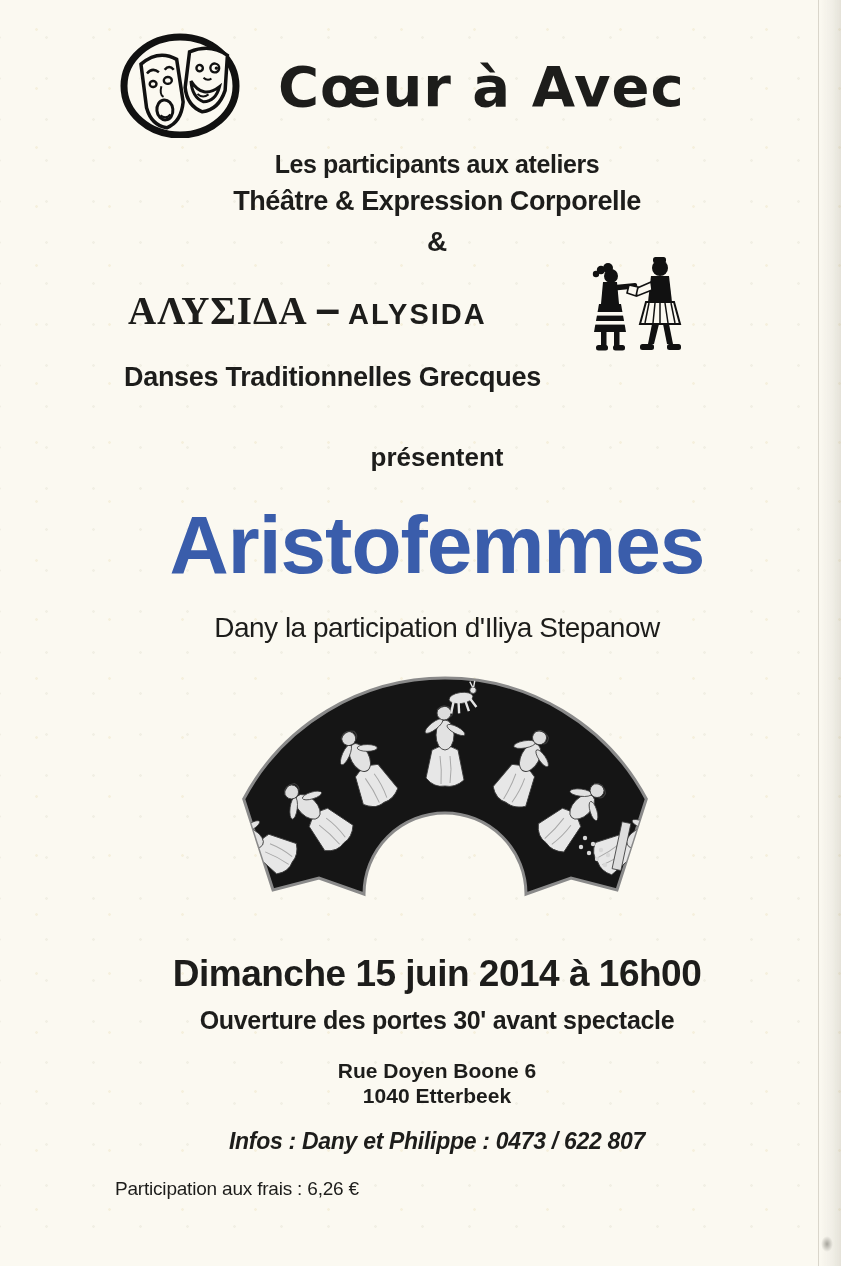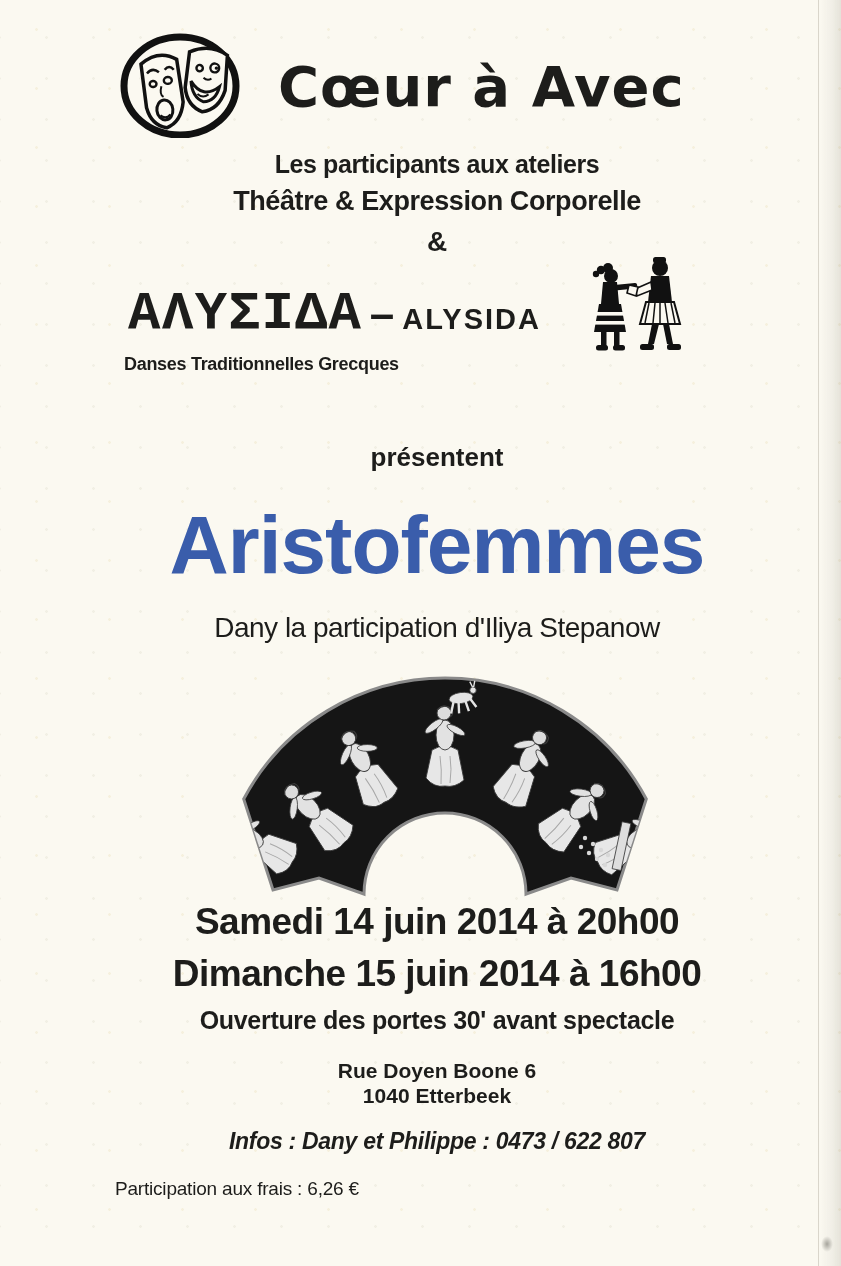--- a/index.html
+++ b/index.html
@@ -53,29 +53,29 @@
   }
 
   .sub1 { top: 150px; font-size: 25px; font-weight: 700; letter-spacing: -0.4px; }
   .sub2 { top: 186px; font-size: 27px; font-weight: 700; letter-spacing: -0.4px; }
   .amp  { top: 226px; font-size: 28px; font-weight: 700; }
 
   .greek-title {
     position: absolute; left: 128px; top: 284px;
     white-space: nowrap; font-weight: 700;
   }
-  .greek-title .greek { font-family: Liberation Mono, monospace; font-size: 54px; letter-spacing: 1px; }
+  .greek-title .greek { font-family: Liberation Serif, serif; font-size: 39px; letter-spacing: 1px; }
   .greek-title .dash  { font-size: 44px; padding: 0 8px; }
   .greek-title .latin { font-size: 29px; letter-spacing: 2px; }
 
   .dancers { position: absolute; left: 572px; top: 256px; }
 
   .danses {
-    position: absolute; left: 124px; top: 354px;
-    font-size: 18px; font-weight: 700; letter-spacing: -0.3px; white-space: nowrap;
+    position: absolute; left: 124px; top: 362px;
+    font-size: 27px; font-weight: 700; letter-spacing: -0.3px; white-space: nowrap;
   }
 
   .presents { top: 442px; font-size: 26px; font-weight: 700; }
 
   .show-title {
     top: 498px;
     font-size: 82px; font-weight: 700; letter-spacing: -1px;
     color: var(--title-blue);
   }
 
@@ -235,21 +235,20 @@
           <circle cx="364" cy="205" r="2.2"></circle>
             <circle cx="372" cy="211" r="2.2"></circle>
           <circle cx="348" cy="193" r="2.2"></circle>
             <circle cx="375" cy="201" r="2.2"></circle>
         </g>
         <rect x="384" y="168" width="9" height="48" fill="#dedede" stroke="#3a3a3a" stroke-width="0.8" transform="rotate(12 388 192)"></rect>
       </g>
     </svg>
   </div>
 
-  <p class="centered date1">Samedi 14 juin 2014 à 20h00</p>
   <p class="centered date2">Dimanche 15 juin 2014 à 16h00</p>
   <p class="centered doors">Ouverture des portes 30' avant spectacle</p>
 
   <p class="centered street">Rue Doyen Boone 6</p>
   <p class="centered city">1040 Etterbeek</p>
 
   <p class="centered infos">Infos : Dany et Philippe : 0473 / 622 807</p>
 
   <p class="price">Participation aux frais : 6,26 €</p>
 

